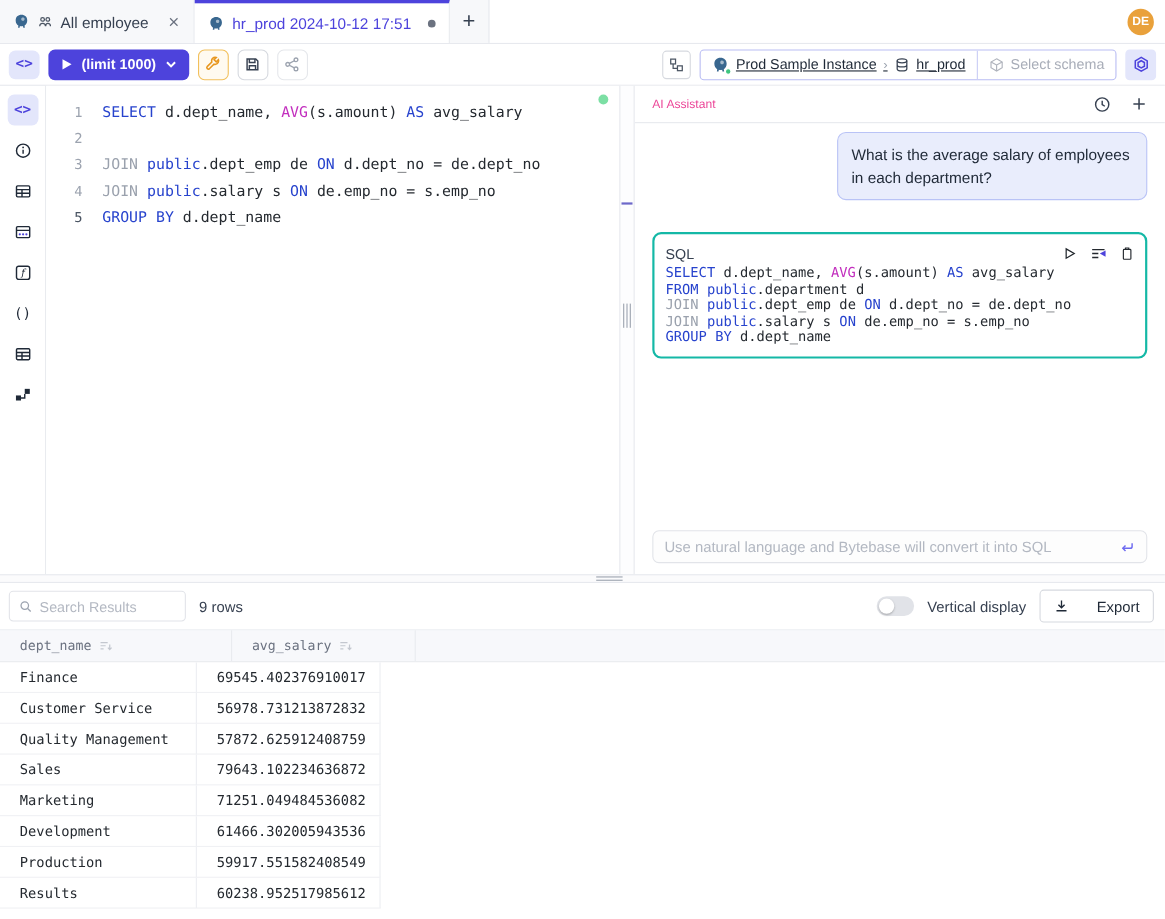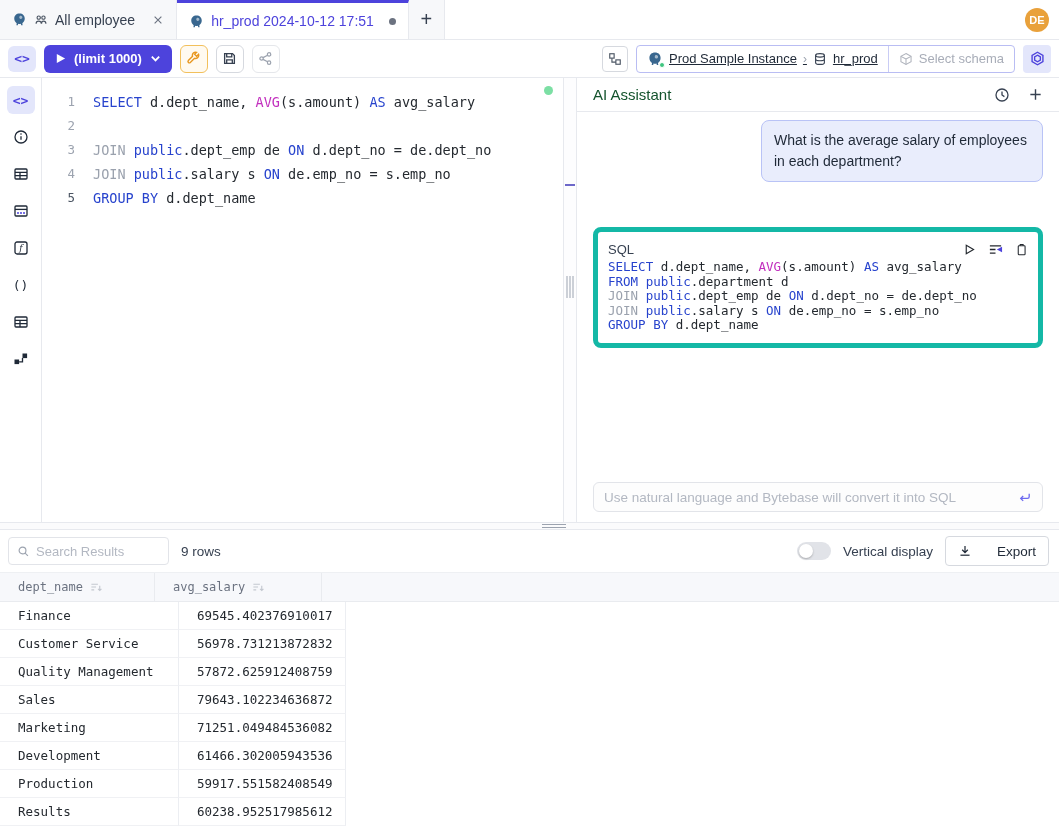--- a/index.html
+++ b/index.html
@@ -56,27 +56,27 @@
   .editor-status-dot { position:absolute; top:8px; right:10px; width:9px; height:9px; border-radius:50%; background:#7cdfa4; }
 
   .v-divider { width:14px; flex:0 0 auto; border-left:1px solid #e7e9ee; border-right:1px solid #e7e9ee; background:#fdfdfe; position:relative; }
   .v-divider .scroll-thumb { position:absolute; top:106px; left:1px; right:1px; height:2px; background:#6d68c9; }
   .v-divider .grip { position:absolute; top:198px; left:50%; transform:translateX(-50%); display:flex; gap:2px; }
   .v-divider .grip i { display:block; width:1px; height:22px; background:#9ca3af; }
 
   
   .ai-panel { flex:1 1 auto; min-width:0; display:flex; flex-direction:column; background:#fff; }
   .ai-header { height:34px; display:flex; align-items:center; padding:0 16px; border-bottom:1px solid #e7e9ee; flex:0 0 auto; }
-  .ai-title { font-size:15px; color:#14532d; }
+  .ai-title { font-size:11px; color:#ec4899; }
   .ai-header-icons { margin-left:auto; display:flex; gap:18px; color:#374151; align-items:center; }
   .ai-chat { flex:1 1 auto; min-height:0; padding:8px 16px 0; display:flex; flex-direction:column; overflow:hidden; }
   .user-bubble { margin-left:auto; max-width:282px; background:#e9edfc; border:1px solid #b9c3f6; border-radius:8px; padding:9px 12px; font-size:14px; line-height:1.5; color:#1f2937; }
   .ai-answer { margin-top:24px; }
   .ai-intro { font-size:14px; line-height:1.42; color:#1f2937; }
-  .code-card { margin-top:21px; border:5px solid #14b8a6; border-radius:8px; padding:6px 10px 10px; background:#fff; }
+  .code-card { margin-top:5px; border:2px solid #14b8a6; border-radius:8px; padding:6px 10px 10px; background:#fff; }
   .code-card-head { display:flex; align-items:center; height:22px; }
   .code-card-label { font-size:13px; color:#374151; }
   .code-card-icons { margin-left:auto; display:flex; gap:12px; align-items:center; color:#24292f; }
   .ai-code .code-line { height:14.5px; line-height:14.5px; font-size:12.5px; }
   .ai-input-row { flex:0 0 auto; padding:10px 16px 10px; }
   .ai-input-box { height:30px; border:1px solid #e2e4e9; border-radius:6px; background:#fdfdfd; display:flex; align-items:center; padding:0 10px; gap:8px; }
   .ai-input-box input { flex:1; border:none; outline:none; background:transparent; font-size:13.5px; font-family:"Liberation Sans", sans-serif; color:#374151; }
   .ai-input-box input::placeholder { color:#b3b8c2; }
   .return-icon { color:#6d6af0; }
 
@@ -93,21 +93,21 @@
   .search-box input::placeholder { color:#b3b8c2; }
   .row-count { font-size:13.5px; color:#374151; }
   .res-spacer { flex:1; }
   .toggle { width:34px; height:18px; border-radius:9px; background:#e1e3e8; position:relative; }
   .toggle .knob { position:absolute; left:2px; top:2px; width:14px; height:14px; border-radius:50%; background:#fff; box-shadow:0 1px 2px rgba(0,0,0,.25); }
   .toggle-label { font-size:13.5px; color:#374151; }
   .export-btn { height:30px; border:1px solid #d6d9df; border-radius:4px; background:#fff; display:flex; align-items:center; gap:25px; padding:0 12px; font-size:13.5px; color:#1f2937; margin-right:2px; }
 
   .thead { height:30px; display:flex; background:#f7f8fb; border-top:1px solid #eef0f3; border-bottom:1px solid #e9ebef; flex:0 0 auto; }
   .th { display:flex; align-items:center; gap:7px; padding-left:18px; font-family:"DejaVu Sans Mono", monospace; font-size:12px; color:#6b7280; border-right:1px solid #e9ebef; }
-  .th.c1 { width:155px; } .th.c2 { width:167px; }
+  .th.c1 { width:211px; } .th.c2 { width:167px; }
   .th-fill { flex:1; }
   .sort-icon { color:#c3c7cf; }
   .tbody { flex:1; overflow:hidden; }
   .tr { display:flex; height:28px; }
   .td { display:flex; align-items:center; padding-left:18px; font-family:"DejaVu Sans Mono", monospace; font-size:12.5px; color:#24292f; border-right:1px solid #eceef2; border-bottom:1px solid #f0f1f4; }
   .td.c1 { width:179px; } .td.c2 { width:167px; }
 </style>
 </head>
 <body>
 

